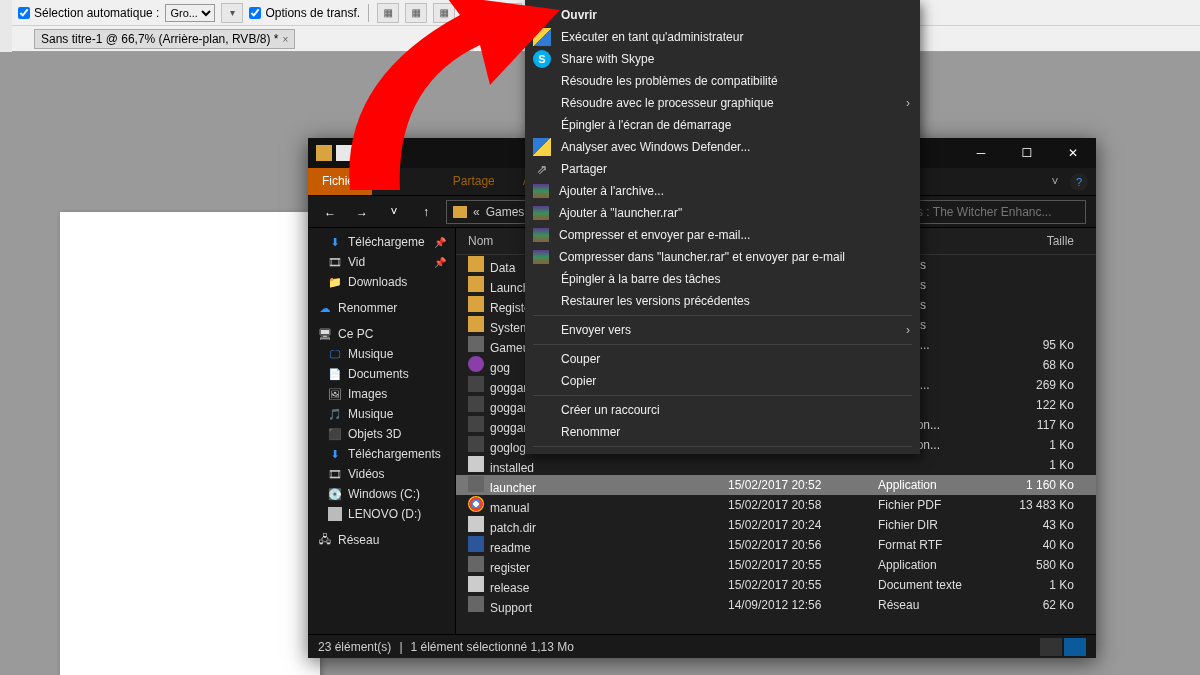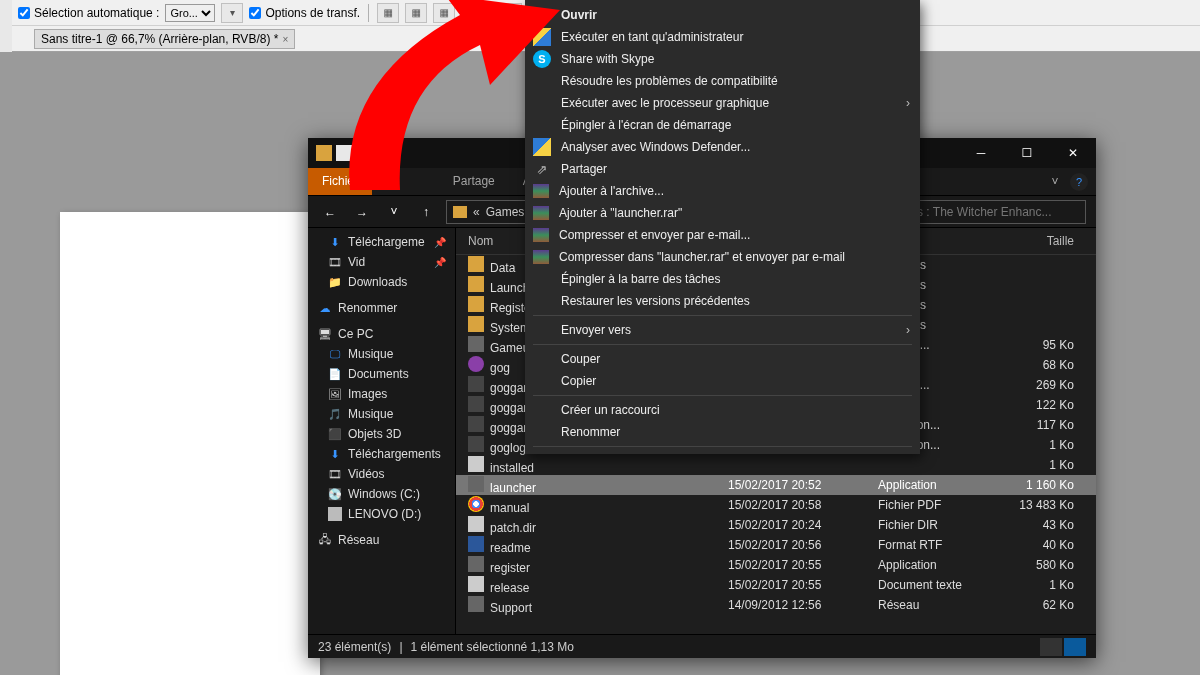--- a/index.html
+++ b/index.html
@@ -22,21 +22,21 @@
 
 .explorer { position: absolute; top: 138px; left: 308px; width: 788px; height: 520px; background: #1e1e1e; color: #ddd; box-shadow: 0 4px 20px rgba(0,0,0,.6); display: flex; flex-direction: column; }
 .ex-titlebar { height: 30px; background: #111; display: flex; align-items: center; }
 .ex-titlebar .icons-left { display: flex; gap: 4px; padding-left: 8px; }
 .ex-titlebar .mini-icon { width: 16px; height: 16px; background: #d9a33e; }
 .ex-titlebar .mini-icon.white { background: #e8e8e8; }
 .ex-titlebar .spacer { flex: 1; }
 .ex-winbtn { width: 46px; height: 30px; display: flex; align-items: center; justify-content: center; color: #fff; }
 
 .ex-ribbon { height: 28px; display: flex; align-items: stretch; background: #1a1a1a; border-bottom: 1px solid #000; }
-.ex-ribbon .tab { padding: 6px 14px; font-size: 12px; color: #a3a3a3; }
+.ex-ribbon .tab { padding: 6px 14px; font-size: 12px; color: #a16207; }
 .ex-ribbon .tab.active { background: #c75b00; color: #fff; }
 .ex-ribbon .spacer { flex: 1; }
 .ex-ribbon .chev { width: 30px; display: flex; align-items: center; justify-content: center; color: #aaa; }
 .ex-ribbon .help { width: 24px; display: flex; align-items: center; justify-content: center; color: #3794ff; background: #222; border-radius: 50%; height: 18px; width: 18px; margin: 5px 8px 0 0; font-size: 11px; }
 
 .ex-addr { height: 32px; display: flex; align-items: center; gap: 8px; padding: 2px 10px; background: #191919; border-bottom: 1px solid #000; }
 .ex-navbtn { width: 24px; height: 24px; display: flex; align-items: center; justify-content: center; color: #fff; }
 .ex-breadcrumb { flex: 1; height: 24px; background: #191919; border: 1px solid #555; display: flex; align-items: center; gap: 6px; padding: 0 6px; color: #ccc; font-size: 12px; }
 .ex-breadcrumb .sep { color: #888; }
 .ex-breadcrumb .folder-ico { width: 14px; height: 12px; background: #d9a33e; }
@@ -380,21 +380,21 @@
   <div class="mi">
       <span class="mico skype">S</span>
       <span>Share with Skype</span>
     </div>
   <div class="mi">
       <span class="mico"></span>
       <span>Résoudre les problèmes de compatibilité</span>
     </div>
   <div class="mi">
       <span class="mico"></span>
-      <span>Exécuter avec le processeur graphique</span>
+      <span>Résoudre avec le processeur graphique</span>
       <span class="arrow">›</span>
     </div>
   <div class="mi">
       <span class="mico"></span>
       <span>Épingler à l'écran de démarrage</span>
     </div>
   <div class="mi">
       <span class="mico defender"></span>
       <span>Analyser avec Windows Defender...</span>
     </div>

